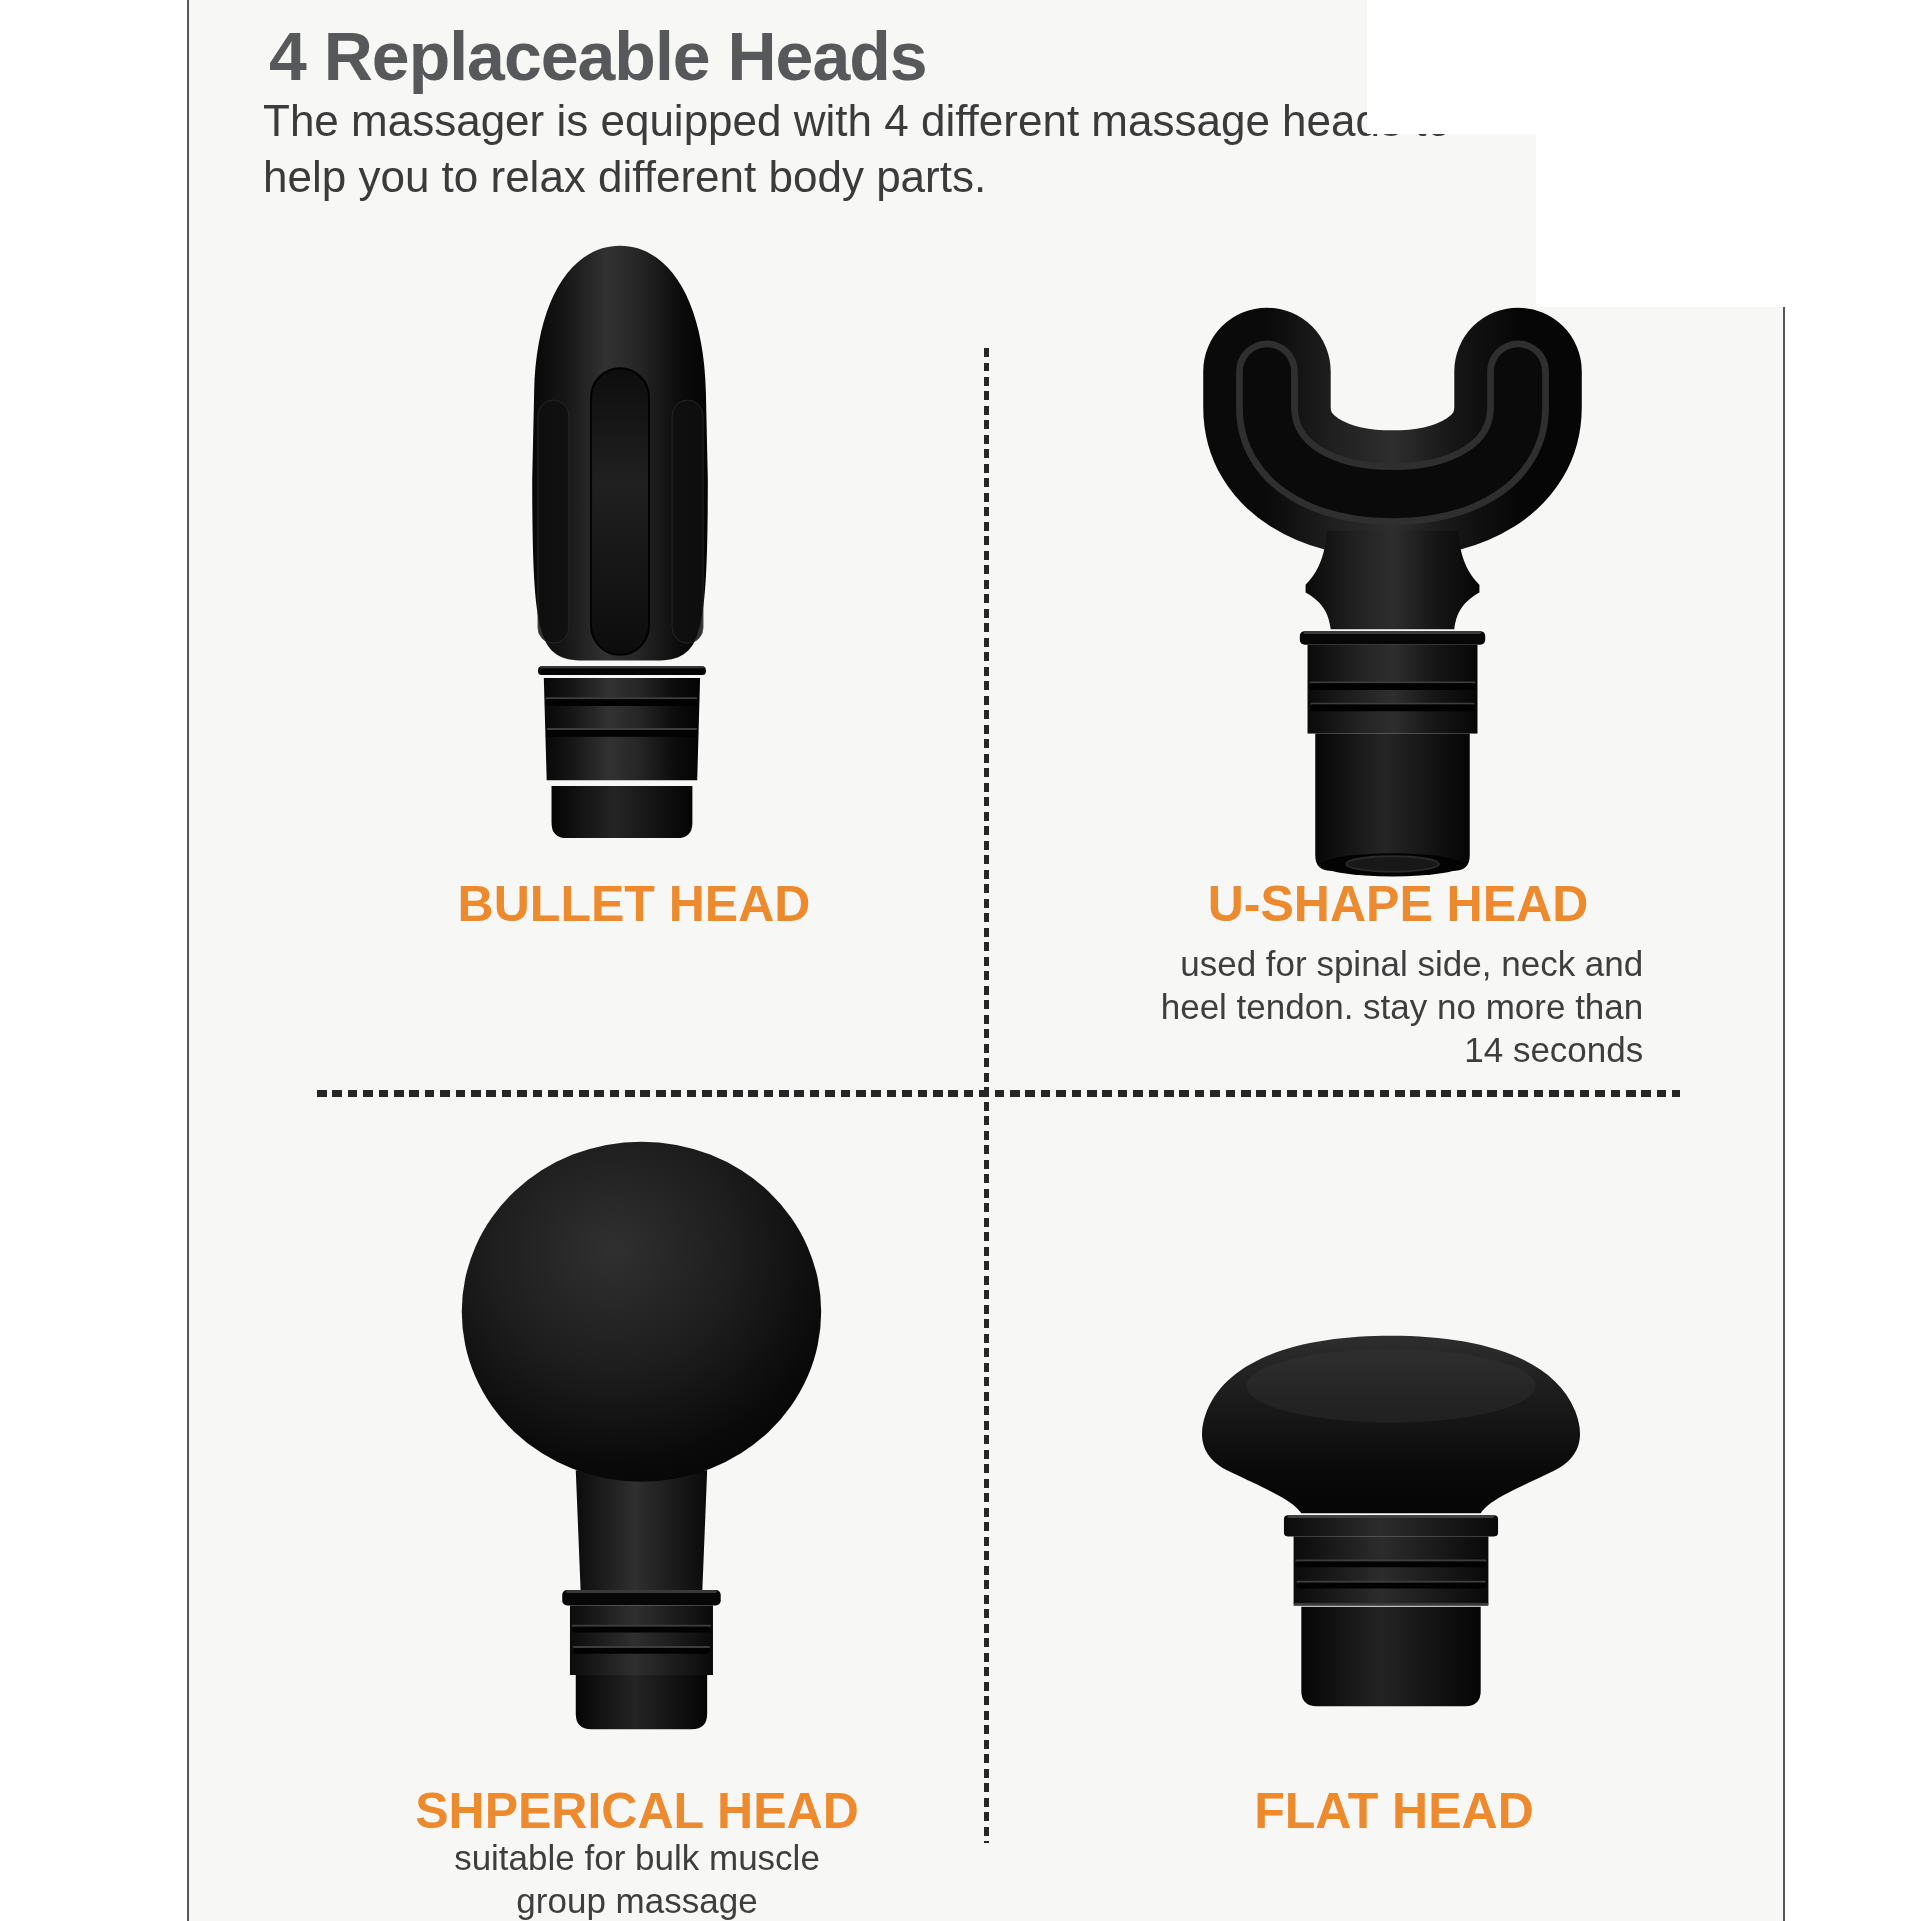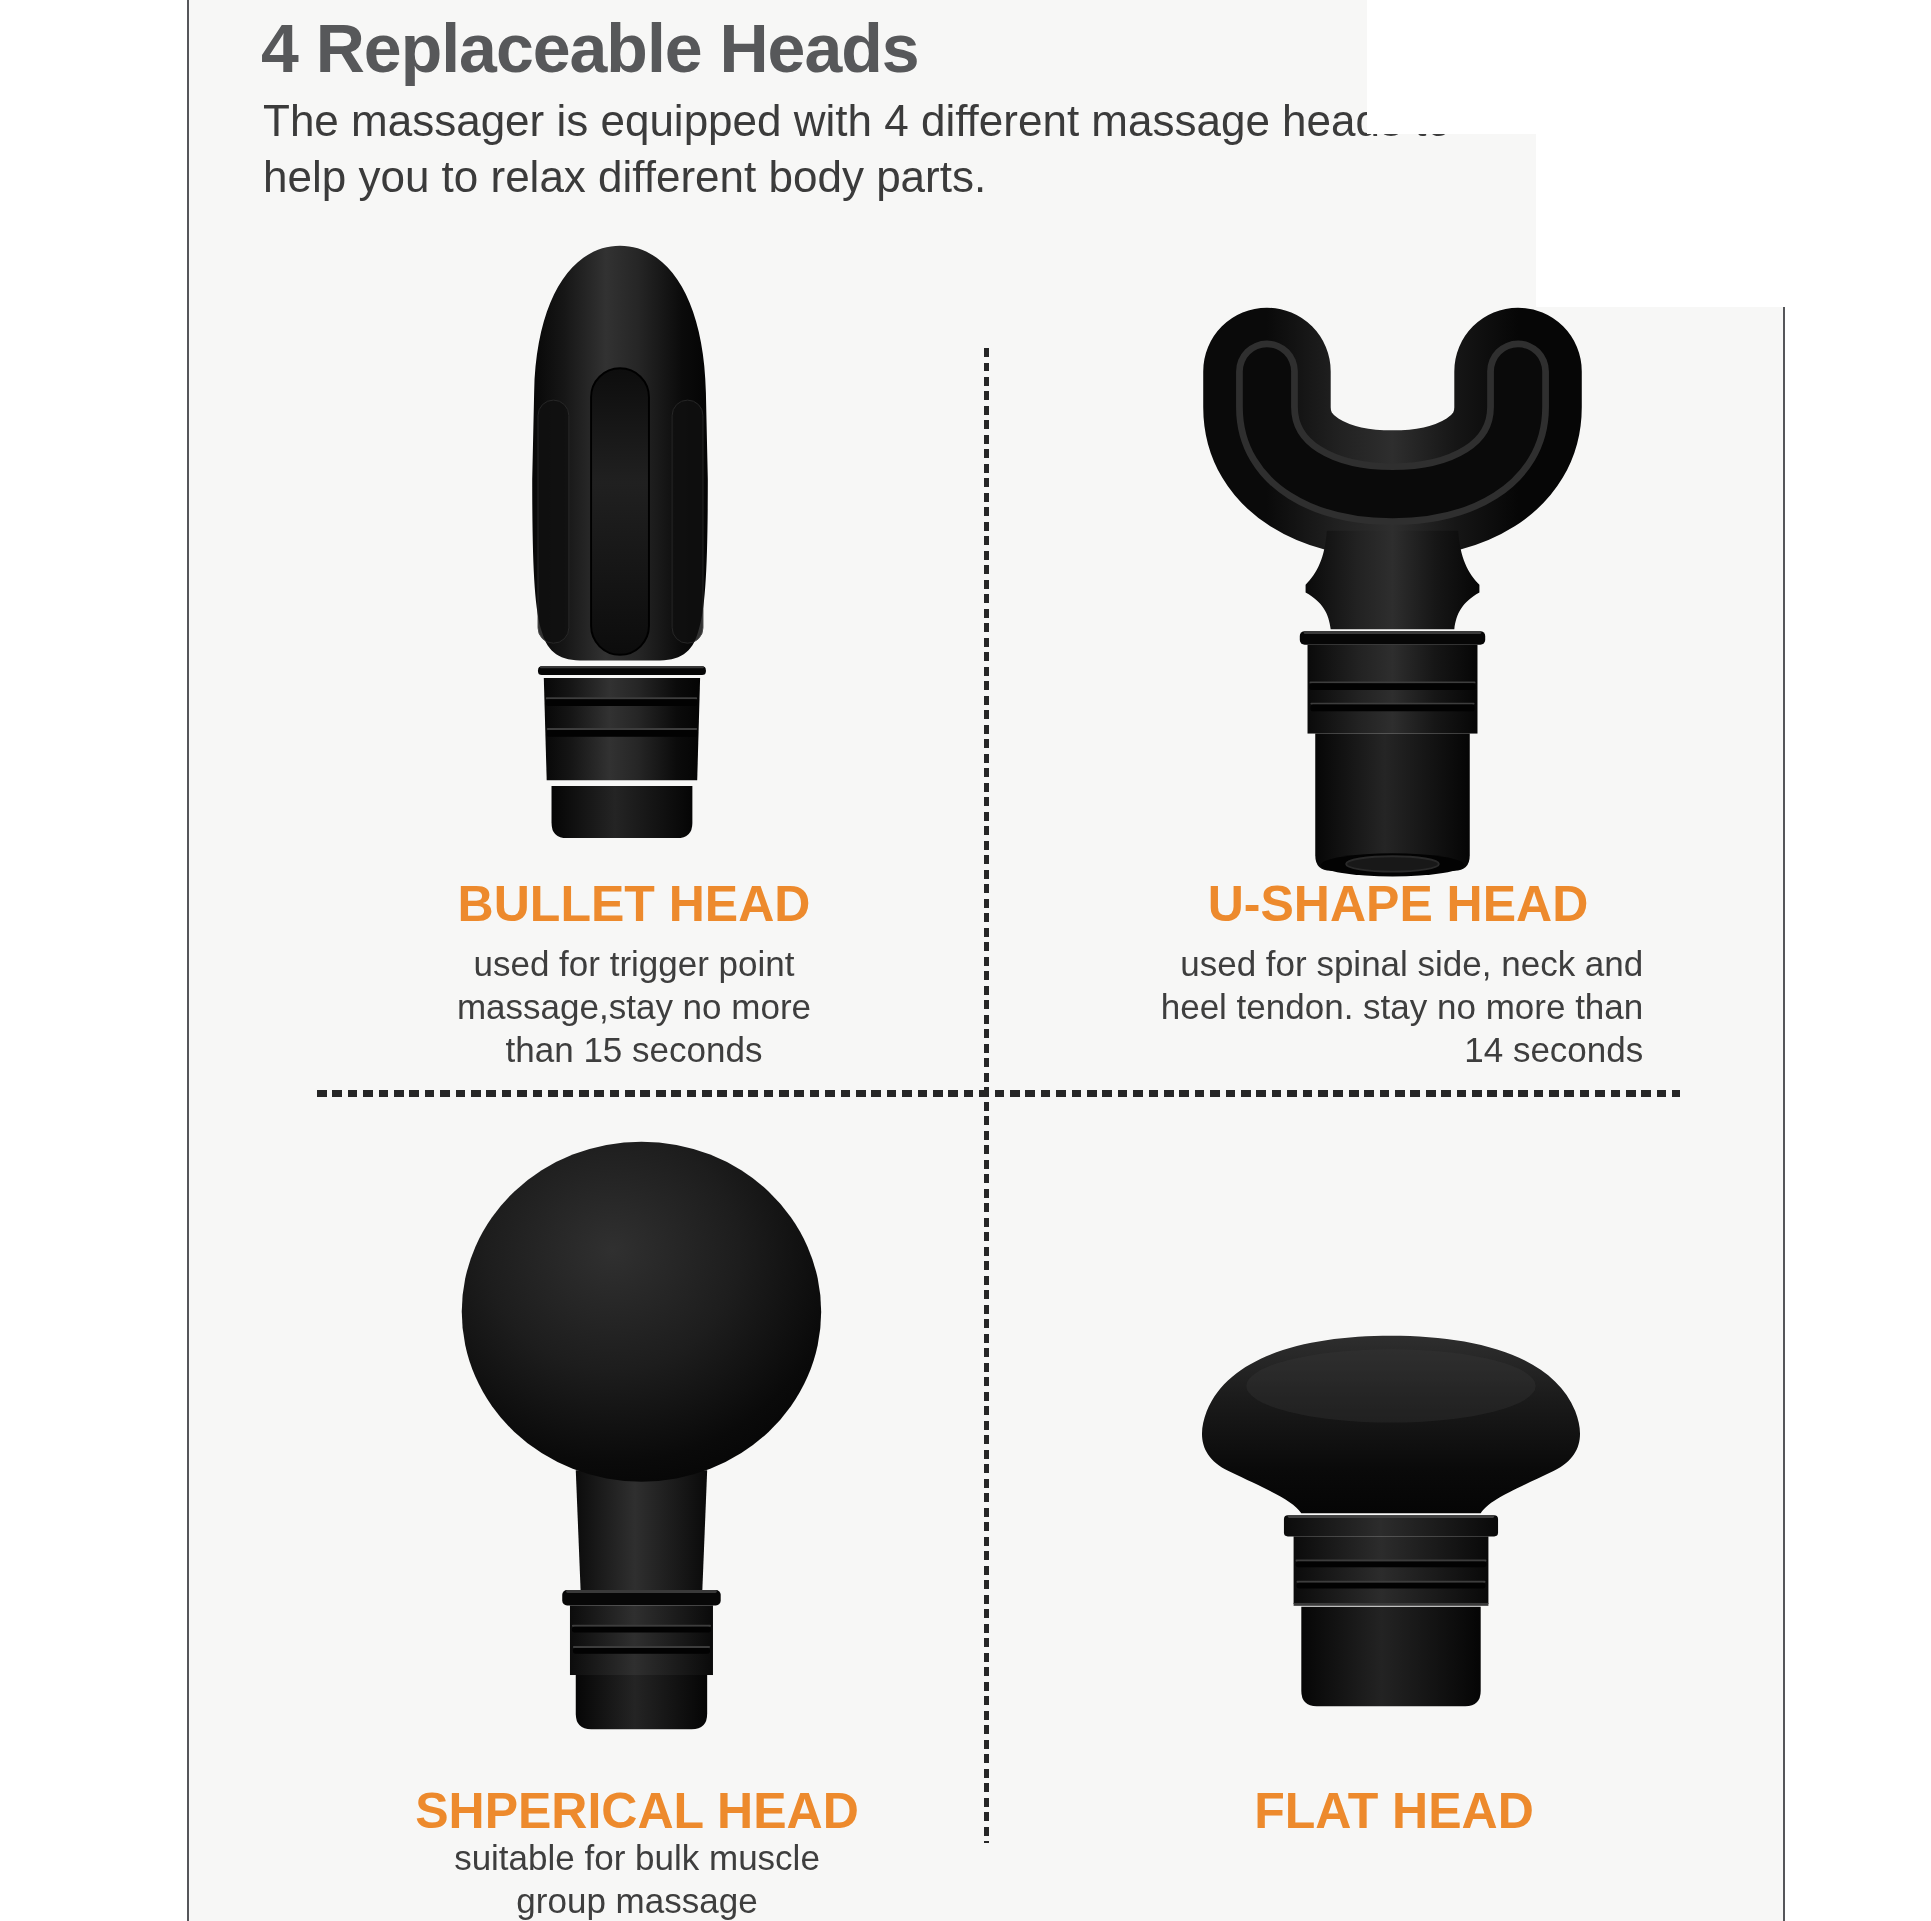--- a/index.html
+++ b/index.html
@@ -4,21 +4,21 @@
 <style>
   html,body{margin:0;padding:0;background:#ffffff;}
   .canvas{
     position:relative;width:1931px;height:1921px;overflow:hidden;
     background:#ffffff;font-family:"Liberation Sans", sans-serif;
   }
   .panel{position:absolute;left:189px;top:0;width:1594px;height:1921px;background:#f7f7f6;}
   .border-left{position:absolute;left:187px;top:0;width:1.9px;height:1921px;background:#55565a;}
   .border-right{position:absolute;left:1783px;top:0;width:1.9px;height:1921px;background:#55565a;}
   .page-title{
-    position:absolute;left:261px;top:11.6px;margin:0;
+    position:absolute;left:261px;top:11.6px;margin:8px;
     font-size:68px;line-height:73px;font-weight:bold;color:#57585a;letter-spacing:-1px;white-space:nowrap;
   }
   .page-sub{
     position:absolute;left:263px;top:93px;margin:0;
     font-size:44px;line-height:56px;color:#3b3b3b;white-space:nowrap;
   }
   .vdash{
     position:absolute;left:984px;top:348px;width:4.8px;height:1495px;
     background:repeating-linear-gradient(180deg,#262626 0 8.7px,rgba(0,0,0,0) 8.7px 14.5px);
   }
@@ -182,25 +182,20 @@
     <rect x="104" y="214" width="202" height="70" fill="url(#fGrad)"></rect>
     <rect x="106" y="238" width="198" height="2" rx="1" fill="#3d3d3d"></rect>
     <rect x="106" y="240" width="198" height="6" rx="3" fill="#020202"></rect>
     <rect x="107" y="260" width="196" height="2" rx="1" fill="#3d3d3d"></rect>
     <rect x="107" y="262" width="196" height="6" rx="3" fill="#020202"></rect>
     <rect x="104" y="283" width="202" height="3" fill="#3a3a3a"></rect>
     <path d="M112,287 L298,287 L298,374 Q298,390 282,390 L128,390 Q112,390 112,374 Z" fill="url(#fGradD)"></path>
   </svg>
 
   <h2 class="head-title" style="left:634px;top:877px;">BULLET HEAD</h2>
-  <div class="head-desc" style="left:634px;top:942px;">
-    <div>used for trigger point</div>
-    <div>massage,stay no more</div>
-    <div>than 15 seconds</div>
-  </div>
 
   <h2 class="head-title" style="left:1398px;top:877px;">U-SHAPE HEAD</h2>
   <div class="head-desc" style="left:1402px;top:942px;text-align:right;">
     <div>used for spinal side, neck and</div>
     <div>heel tendon. stay no more than</div>
     <div>14 seconds</div>
   </div>
 
   <h2 class="head-title" style="left:637px;top:1784px;">SHPERICAL HEAD</h2>
   <div class="head-desc" style="left:637px;top:1836px;text-align:center;">

